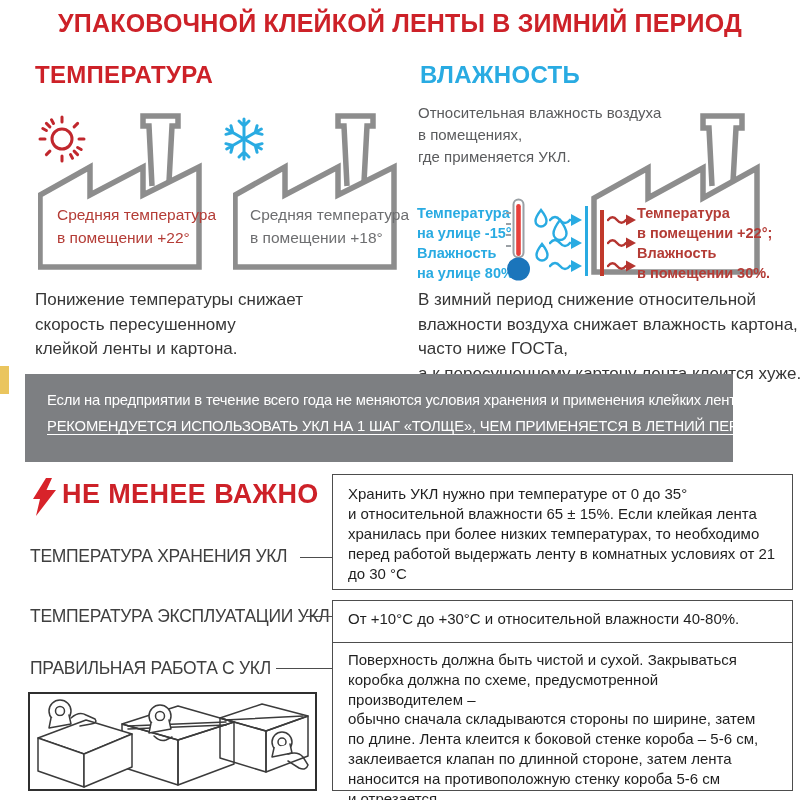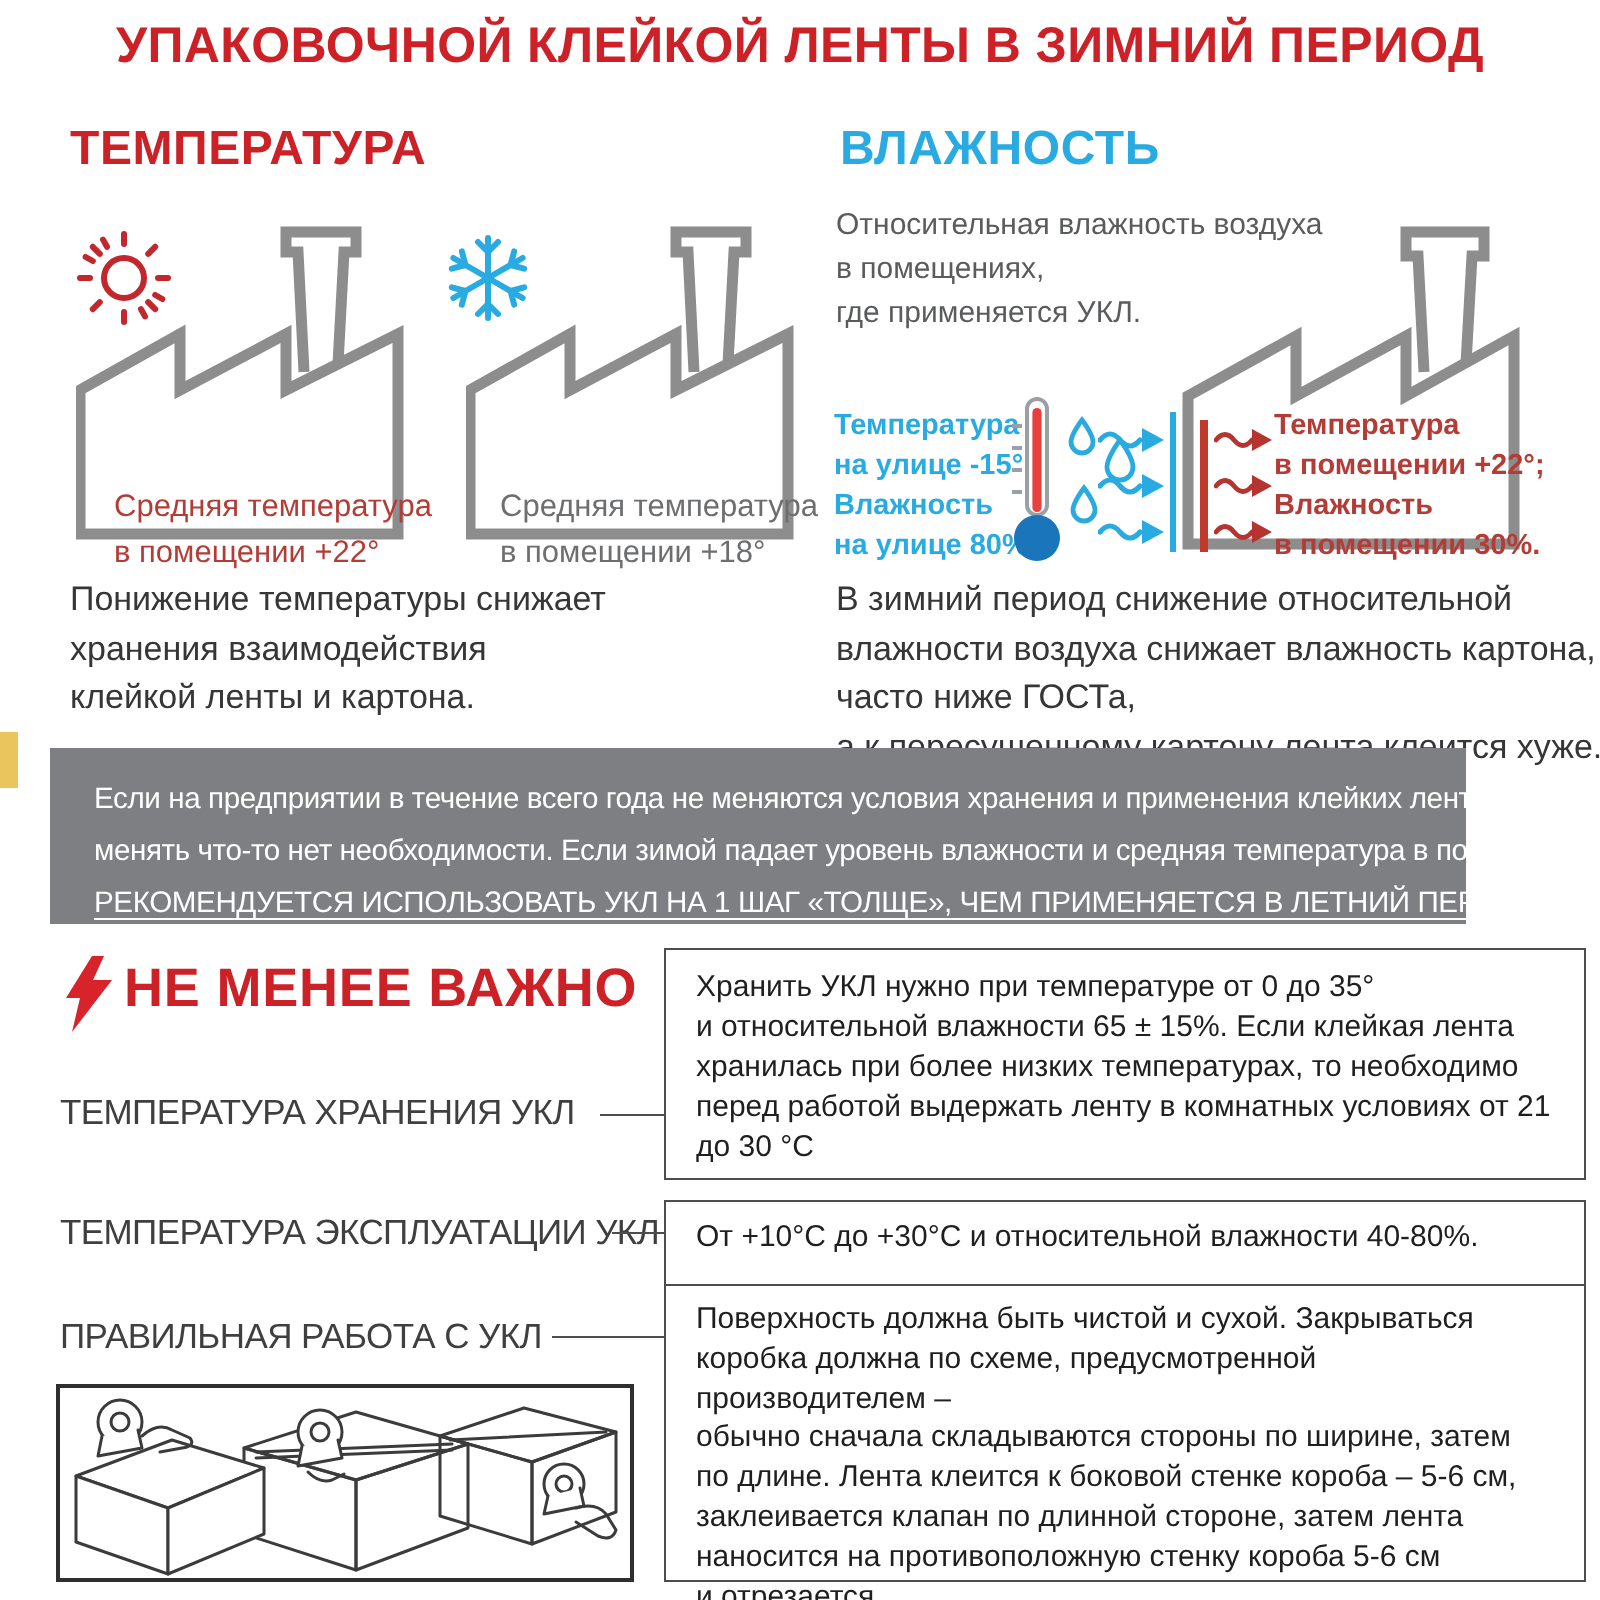--- a/index.html
+++ b/index.html
@@ -16,21 +16,21 @@
   .title { position:absolute; left:0; right:0; top:7px; text-align:center;
     color:var(--accent_red); font-weight:bold; font-size:25px; line-height:1.28; letter-spacing:.2px; }
 
   .sec-heading { position:absolute; font-size:24px; font-weight:bold; letter-spacing:.3px; }
   .h-temp { left:35px; top:61px; color:var(--accent_red); }
   .h-hum  { left:420px; top:61px; color:var(--accent_blue); }
 
   
   .factory path { stroke:var(--factory_gray); stroke-width:5.5; stroke-linejoin:miter; }
 
-  .factory-label { position:absolute; font-size:15.5px; line-height:1.5; font-weight:400;margin-top:39px; }
+  .factory-label { position:absolute; font-size:15.5px; line-height:1.5; font-weight:400; }
   .factory-label .l-red { color:var(--muted_red); }
   .factory-label .l-gray { color:var(--label_gray); }
 
   .para { position:absolute; font-size:17px; line-height:1.45; color:var(--text_dark); }
 
   .caption { position:absolute; left:418px; top:102px; font-size:15px; line-height:1.45; color:var(--caption_gray); }
 
   .mini-label { position:absolute; font-size:14.5px; font-weight:bold; line-height:1.38; }
   .mini-blue { left:417px; top:203px; color:var(--accent_blue); }
   .mini-red  { left:637px; top:203px; color:var(--muted_red); }
@@ -121,21 +121,21 @@
     <path fill="#ffffff" d="M114,76 L111,16 L105,16 L105,6 L140,6 L140,16 L134,16 L131,72"></path>
     <path fill="none" d="M2,157 L2,85 L52,57 L52,85 L105,57 L105,85 L161,57 L161,157 Z"></path>
   </svg>
   <div class="factory-label" style="left:250px; top:203px;">
     <div class="l-gray nowrap">Средняя температура</div>
     <div class="l-gray nowrap">в помещении +18°</div>
   </div>
 
   <div class="para" style="left:35px; top:288px;">
     <div class="nowrap">Понижение температуры снижает</div>
-    <div class="nowrap">хранения взаимодействия</div>
+    <div class="nowrap">скорость пересушенному</div>
     <div class="nowrap">клейкой ленты и картона.</div>
   </div>
 
   <div class="caption">
     <div class="nowrap">Относительная влажность воздуха</div>
     <div class="nowrap">в помещениях,</div>
     <div class="nowrap">где применяется УКЛ.</div>
   </div>
 
   <div class="mini-label mini-blue">
@@ -212,21 +212,20 @@
   <div class="para" style="left:418px; top:288px;">
     <div class="nowrap">В зимний период снижение относительной</div>
     <div class="nowrap">влажности воздуха снижает влажность картона,</div>
     <div class="nowrap">часто ниже ГОСТа,</div>
     <div class="nowrap">а к пересушенному картону лента клеится хуже.</div>
   </div>
 
   <div class="yellow-strip"></div>
   <div class="banner">
     <div class="nowrap">Если на предприятии в течение всего года не меняются условия хранения и применения клейких лент,</div>
-    <div class="nowrap">менять что-то нет необходимости. Если зимой падает уровень влажности и средняя температура в помещении,</div>
     <div class="nowrap u">РЕКОМЕНДУЕТСЯ ИСПОЛЬЗОВАТЬ УКЛ НА 1 ШАГ «ТОЛЩЕ», ЧЕМ ПРИМЕНЯЕТСЯ В ЛЕТНИЙ ПЕРИОД.</div>
   </div>
 
   <svg class="abs" style="left:31px; top:477px;" width="26" height="40" viewBox="0 0 26 40">
     <path d="M15,1 L2,22 L9,22 L5,39 L25,13 L15.5,13 L21,1 Z" fill="#d8232a"></path>
   </svg>
   <div class="important-heading">НЕ МЕНЕЕ ВАЖНО</div>
 
   <div class="row-label" style="top:546px;">ТЕМПЕРАТУРА ХРАНЕНИЯ УКЛ</div>
   <div class="connector" style="left:300px; top:557px; width:32px;"></div>

